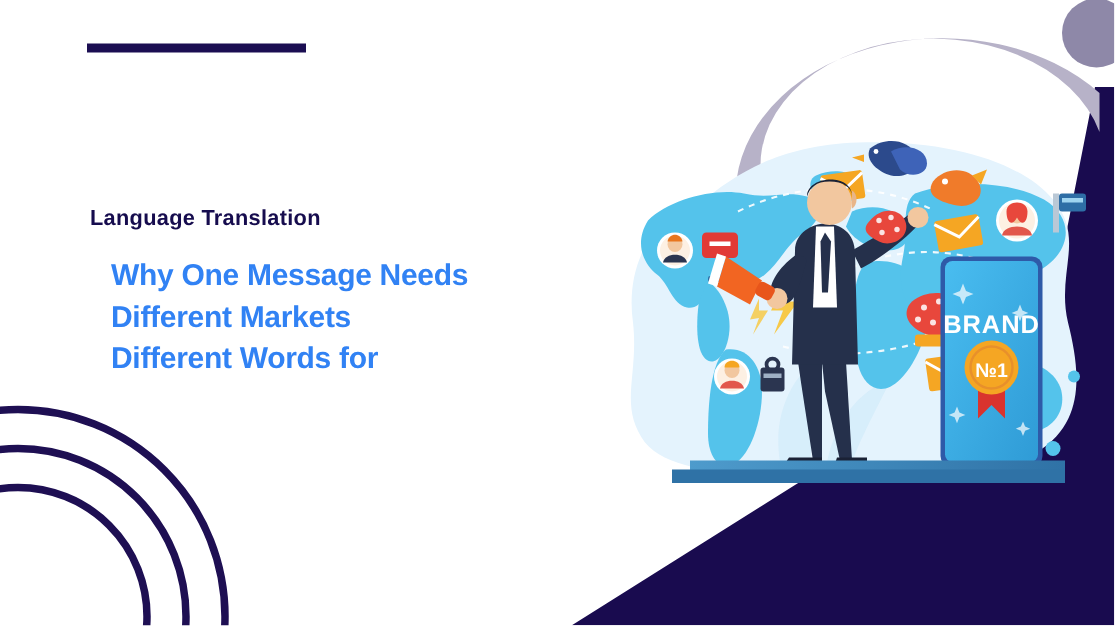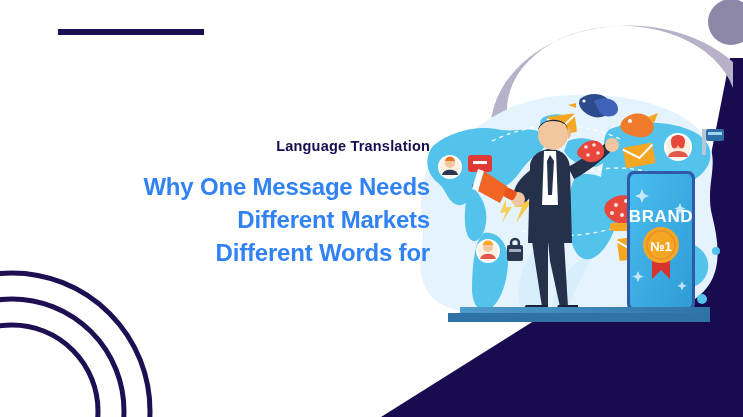--- a/index.html
+++ b/index.html
@@ -67,36 +67,36 @@
     height: 290px;
     pointer-events: none;
   }
 
   
   .text-block {
     position: absolute;
     left: 60px;
     top: 138px;
     width: 370px;
-    text-align: right;
+    text-align: left;
   }
   .eyebrow {
     font-size: 14.5px;
     font-weight: bold;
     color: #160C4E;
     letter-spacing: 0.2px;
     margin: 0 0 16px 0;
     line-height: 1.2;
   }
   .headline {
-    font-size: 24px;
+    font-size: 20px;
     font-weight: bold;
     color: #3182F4;
     line-height: 1.37;
-    margin: 0;
+    margin: 14px;
     letter-spacing: -0.2px;
   }
   .headline .ln { display: block; }
 </style>
 </head>
 <body>
 
 <div id="banner">
 
   <div class="top-bar"></div>

